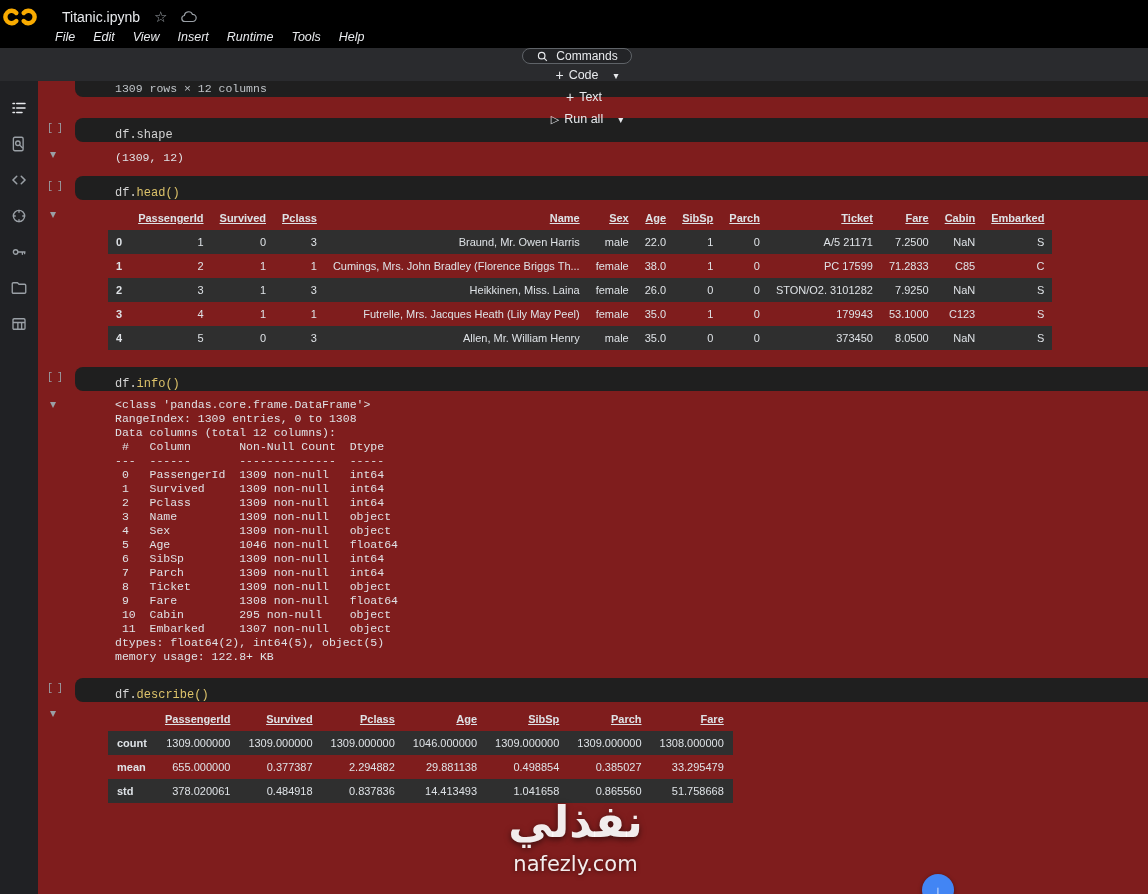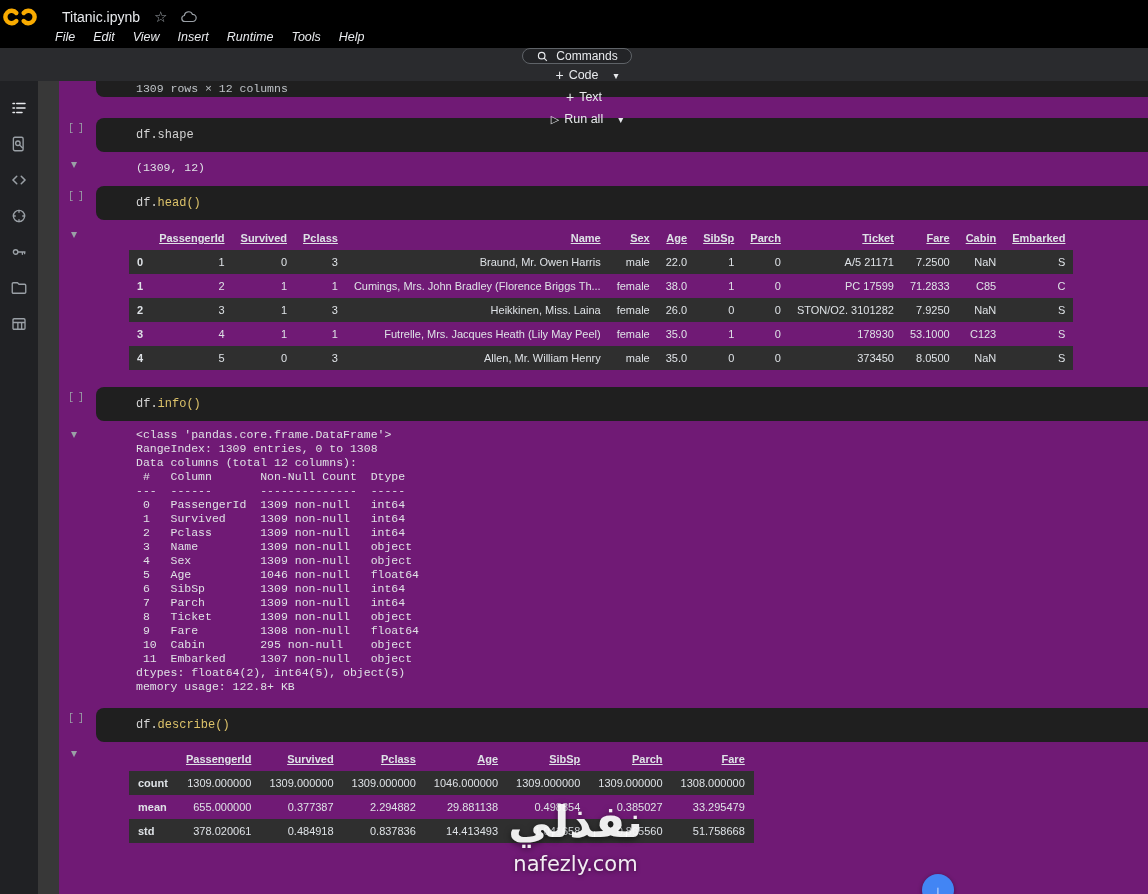--- a/index.html
+++ b/index.html
@@ -31,35 +31,35 @@
   .rung { font-size:11px; }
 
   
   .sidebar { position:absolute; left:0; top:81px; width:38px; bottom:0; background:#202124;
              display:flex; flex-direction:column; align-items:center; padding-top:18px; gap:18px; z-index:3; }
   .sb-icon { width:20px; height:18px; color:#9aa0a6; display:flex; align-items:center; justify-content:center; cursor:pointer; }
   .sb-icon.active { color:#e8eaed; }
   .sb-icon svg { width:18px; height:18px; }
 
   
-  .nb { position:absolute; left:38px; top:81px; right:0; bottom:0; background:#701a75; overflow:hidden;margin-left:21px; }
+  .nb { position:absolute; left:38px; top:81px; right:0; bottom:0; background:#7f1d1d; overflow:hidden; }
 
   .partial-strip { margin-left:37px; height:16px; background:#1f1f1f; border-radius:0 0 0 8px;
                    position:relative; overflow:hidden; }
   .partial-text { position:absolute; left:40px; top:1px; font-family:"Liberation Mono",monospace;
                   font-size:11.5px; color:#bfc3c7; white-space:pre; }
 
   .cellrow { display:flex; }
   .outrow  { display:flex; }
   .gutter { width:37px; flex:none; position:relative; }
   .exec { position:absolute; left:9px; top:5px; font-family:"Liberation Mono",monospace;
           font-size:10px; letter-spacing:-1px; color:#9aa0a6; cursor:pointer; }
   .chevron { position:absolute; left:12px; top:-1px; color:#9aa0a6; font-size:12px; cursor:pointer; }
 
-  .codecell { flex:1; background:#1f1f1f; border-radius:8px 0 0 8px; height:34px;
+  .codecell { flex:1; background:#1f1f1f; border-radius:8px 0 0 8px; height:24px;
               padding:10px 0 0 40px; font-family:"Liberation Mono",monospace;
               font-size:12px; color:#d4d4d4; cursor:text; }
   .code-fn { color:#ddc36a;text-align:right; }
 
   .outbody { flex:1; padding-left:33px; overflow:hidden; }
   .out-text { margin-left:7px; font-family:"Liberation Mono",monospace; font-size:11.5px;
               color:#dfe1e5; margin-top:3px; white-space:pre; }
   .out-pre { margin-left:7px; font-family:"Liberation Mono",monospace; font-size:11.5px;
              line-height:14px; color:#dfe1e5; white-space:pre; }
 
@@ -304,21 +304,21 @@
               <tr>
                 <th>3</th>
                 <td>4</td>
                 <td>1</td>
                 <td>1</td>
                 <td>Futrelle, Mrs. Jacques Heath (Lily May Peel)</td>
                 <td>female</td>
                 <td>35.0</td>
                 <td>1</td>
                 <td>0</td>
-                <td>178930</td>
+                <td>179943</td>
                 <td>53.1000</td>
                 <td>C123</td>
                 <td>S</td>
               </tr>
               <tr>
                 <th>4</th>
                 <td>5</td>
                 <td>0</td>
                 <td>3</td>
                 <td>Allen, Mr. William Henry</td>

